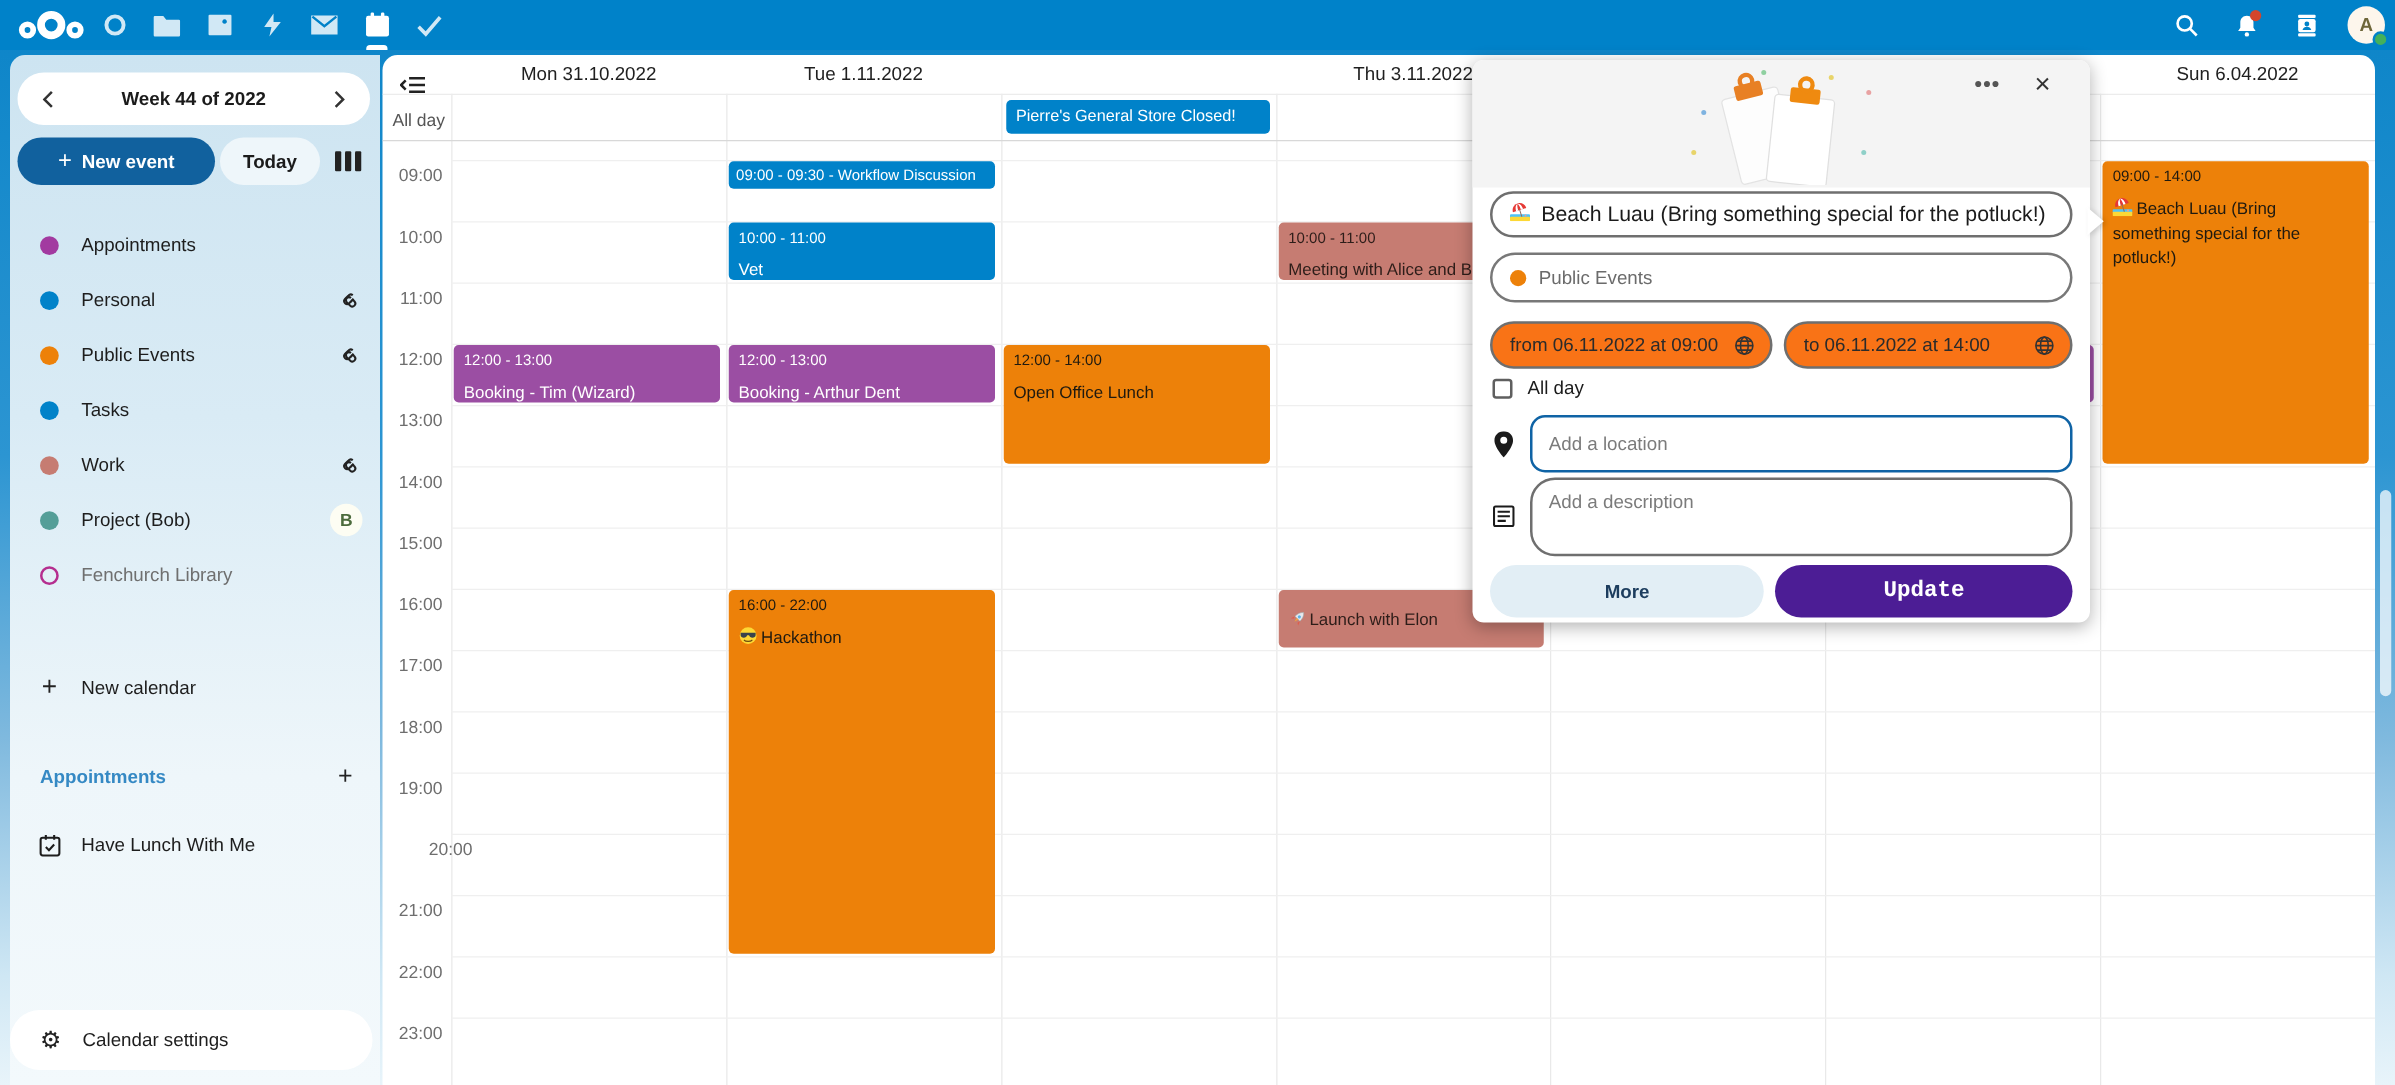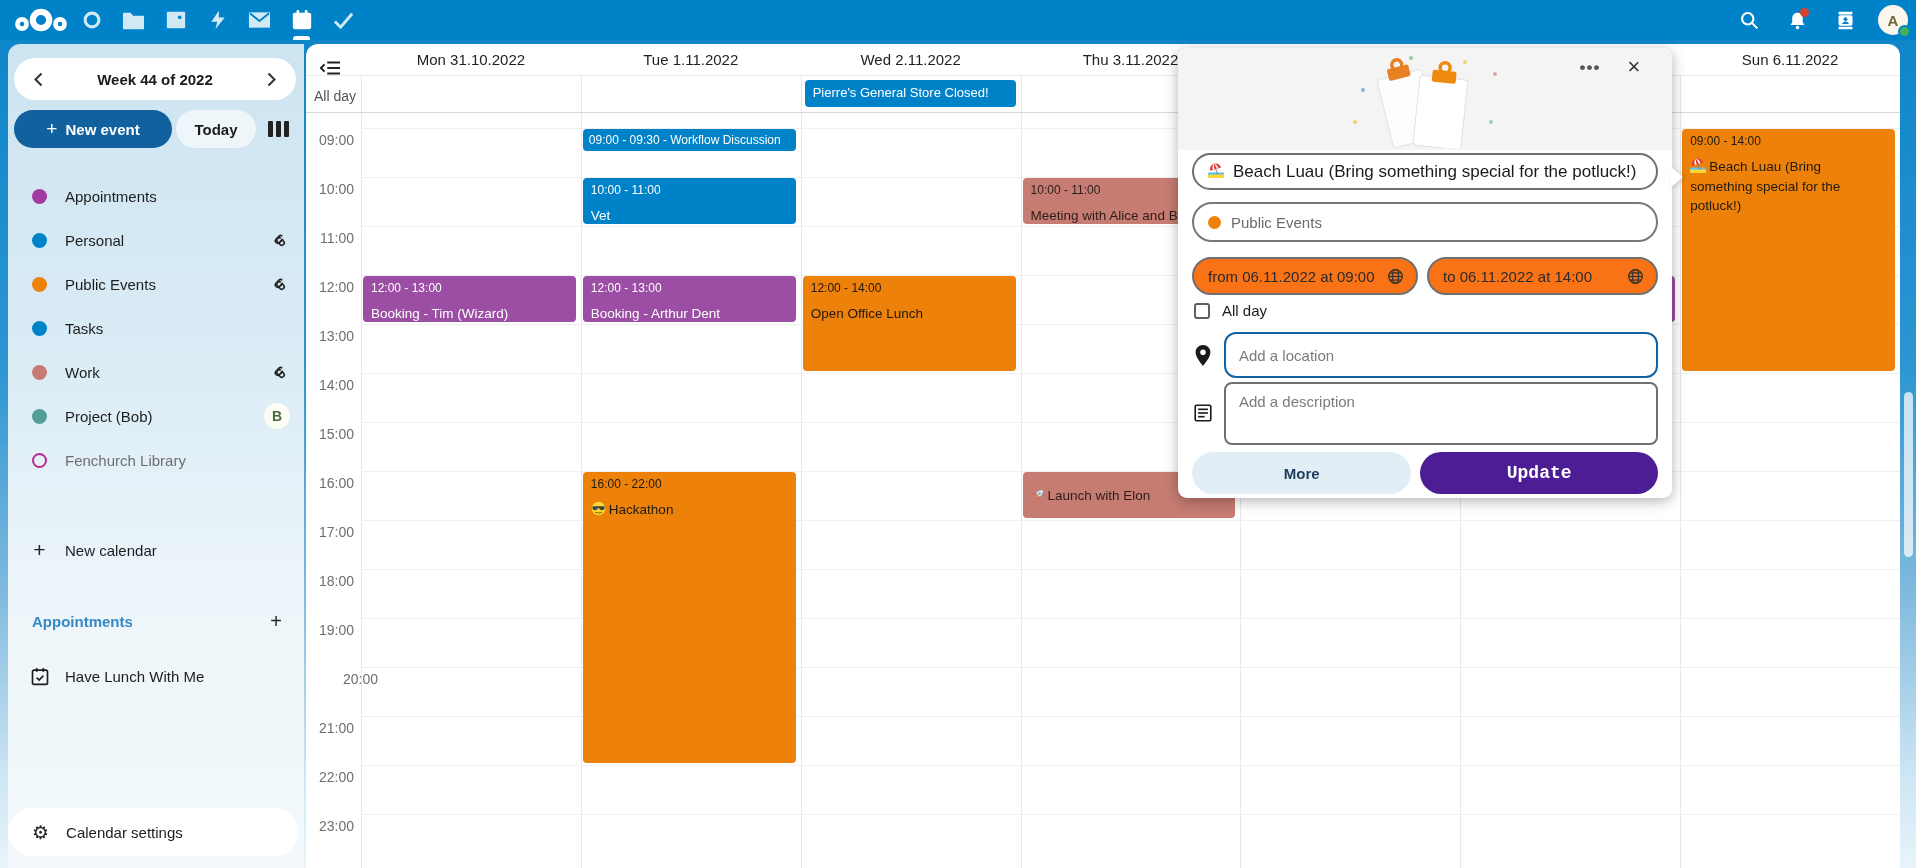--- a/index.html
+++ b/index.html
@@ -93,21 +93,21 @@
   .pp-when { position:absolute; top:209px; height:38px; border:2px solid #6f6f6f; border-radius:19px; background:#f97316;
              display:flex; align-items:center; justify-content:space-between; padding:0 12px 0 14px; cursor:pointer; }
   .pp-when .tx { font-size:15px; color:#2b2b2b; }
   .pp-allday { position:absolute; left:16px; top:254px; display:flex; align-items:center; gap:12px; cursor:pointer; }
   .cb { width:16px; height:16px; border:2px solid #5f5f5f; border-radius:3px; background:#fff; }
   .pp-allday .tx { font-size:15px; color:#1b1b1b; }
   .rowic { position:absolute; left:16px; color:#1b1b1b; }
   .pp-loc { position:absolute; left:46px; top:284px; width:434px; height:46px; border:2px solid #0f63a5; border-radius:12px;
             font-size:15px; font-family:inherit; color:#1b1b1b; padding:0 13px; outline:none; }
   .pp-loc::placeholder { color:#7b7b7b; }
-  .pp-desc { position:absolute; left:46px; top:334px; width:434px; height:63px; border:2px solid #6f6f6f; border-radius:8px;
+  .pp-desc { position:absolute; left:46px; top:334px; width:434px; height:63px; border:2px solid #6f6f6f; border-radius:20px;
              font-size:15px; font-family:inherit; color:#1b1b1b; padding:9px 13px; resize:none; outline:none; }
   .pp-desc::placeholder { color:#7b7b7b; }
   .pp-btns { position:absolute; left:14px; top:404px; width:466px; height:42px; display:flex; gap:9px; }
   .btn-more { flex:1 1 48%; border:none; border-radius:21px; background:#e2eef5; color:#1d3d5e; font-size:15px; font-weight:bold; font-family:inherit; cursor:pointer; }
   .btn-update { flex:1 1 52%; border:none; border-radius:21px; background:#4c1d95; color:#fff; font-size:18px; font-weight:bold; font-family:Liberation Mono, monospace; cursor:pointer; }
 
   .scrollthumb { position:absolute; right:3px; top:392px; width:9px; height:165px; background:rgba(255,255,255,.72); border-radius:5px; z-index:12; cursor:pointer; }
 </style>
 </head>
 <body>
@@ -308,27 +308,26 @@
           <line x1="8" y1="8" x2="22" y2="8"></line>
           <line x1="8" y1="14" x2="22" y2="14"></line>
           <polyline points="5,4 1,8 5,12"></polyline>
         </svg>
     </div>
     <div class="alldaylabel">All day</div>
   <div class="dayhead" style="left: 55px; width: 219.857px;">Mon 31.10.2022</div>
       <div class="vline" style="left: 55px;"></div>
       <div class="dayhead" style="left: 274.857px; width: 219.857px;">Tue 1.11.2022</div>
       <div class="vline" style="left: 274.857px;"></div>
-      <div class="dayhead" style="left: 494.714px; width: 219.857px;">Wed 2.11.2022</div>
       <div class="vline" style="left: 494.714px;"></div>
       <div class="dayhead" style="left: 714.571px; width: 219.857px;">Thu 3.11.2022</div>
       <div class="vline" style="left: 714.571px;"></div>
       <div class="vline" style="left: 934.429px;"></div>
       <div class="vline" style="left: 1154.29px;"></div>
-      <div class="dayhead" style="left: 1374.14px; width: 219.857px;">Sun 6.11.2022</div>
+      <div class="dayhead" style="left: 1374.14px; width: 219.857px;">Sun 6.04.2022</div>
       <div class="vline" style="left: 1374.14px;"></div>
       <div class="headline" style="top: 31px; background: rgb(236, 236, 236);"></div>
       <div class="headline" style="top: 68px; background: rgb(216, 216, 216);"></div>
       <div class="hline" style="top: 84px; left: 55px; width: 1539px;"></div>
       <div class="hlabel" style="top: 88px; left: 0px;">09:00</div>
       <div class="hline" style="top: 133px; left: 55px; width: 1539px;"></div>
       <div class="hlabel" style="top: 137px; left: 0px;">10:00</div>
       <div class="hline" style="top: 182px; left: 55px; width: 1539px;"></div>
       <div class="hlabel" style="top: 186px; left: 0px;">11:00</div>
       <div class="hline" style="top: 231px; left: 55px; width: 1539px;"></div>

